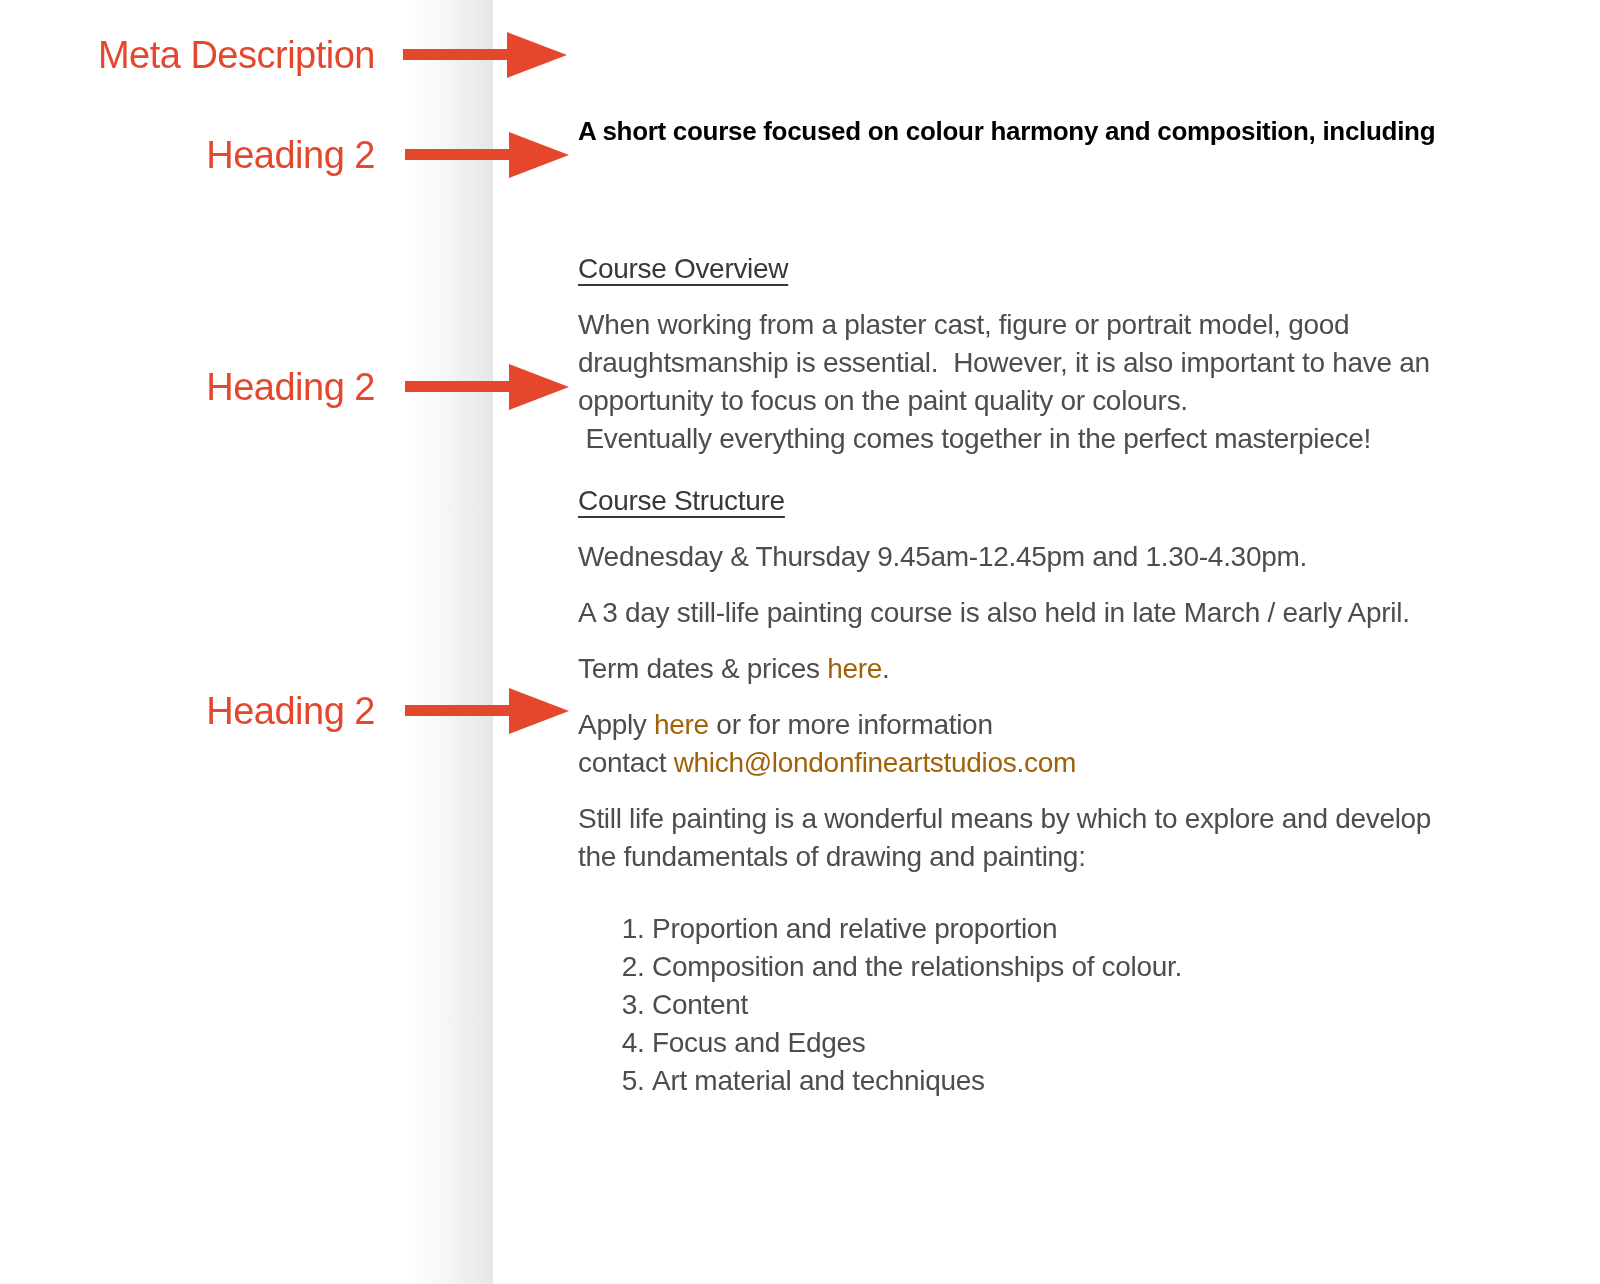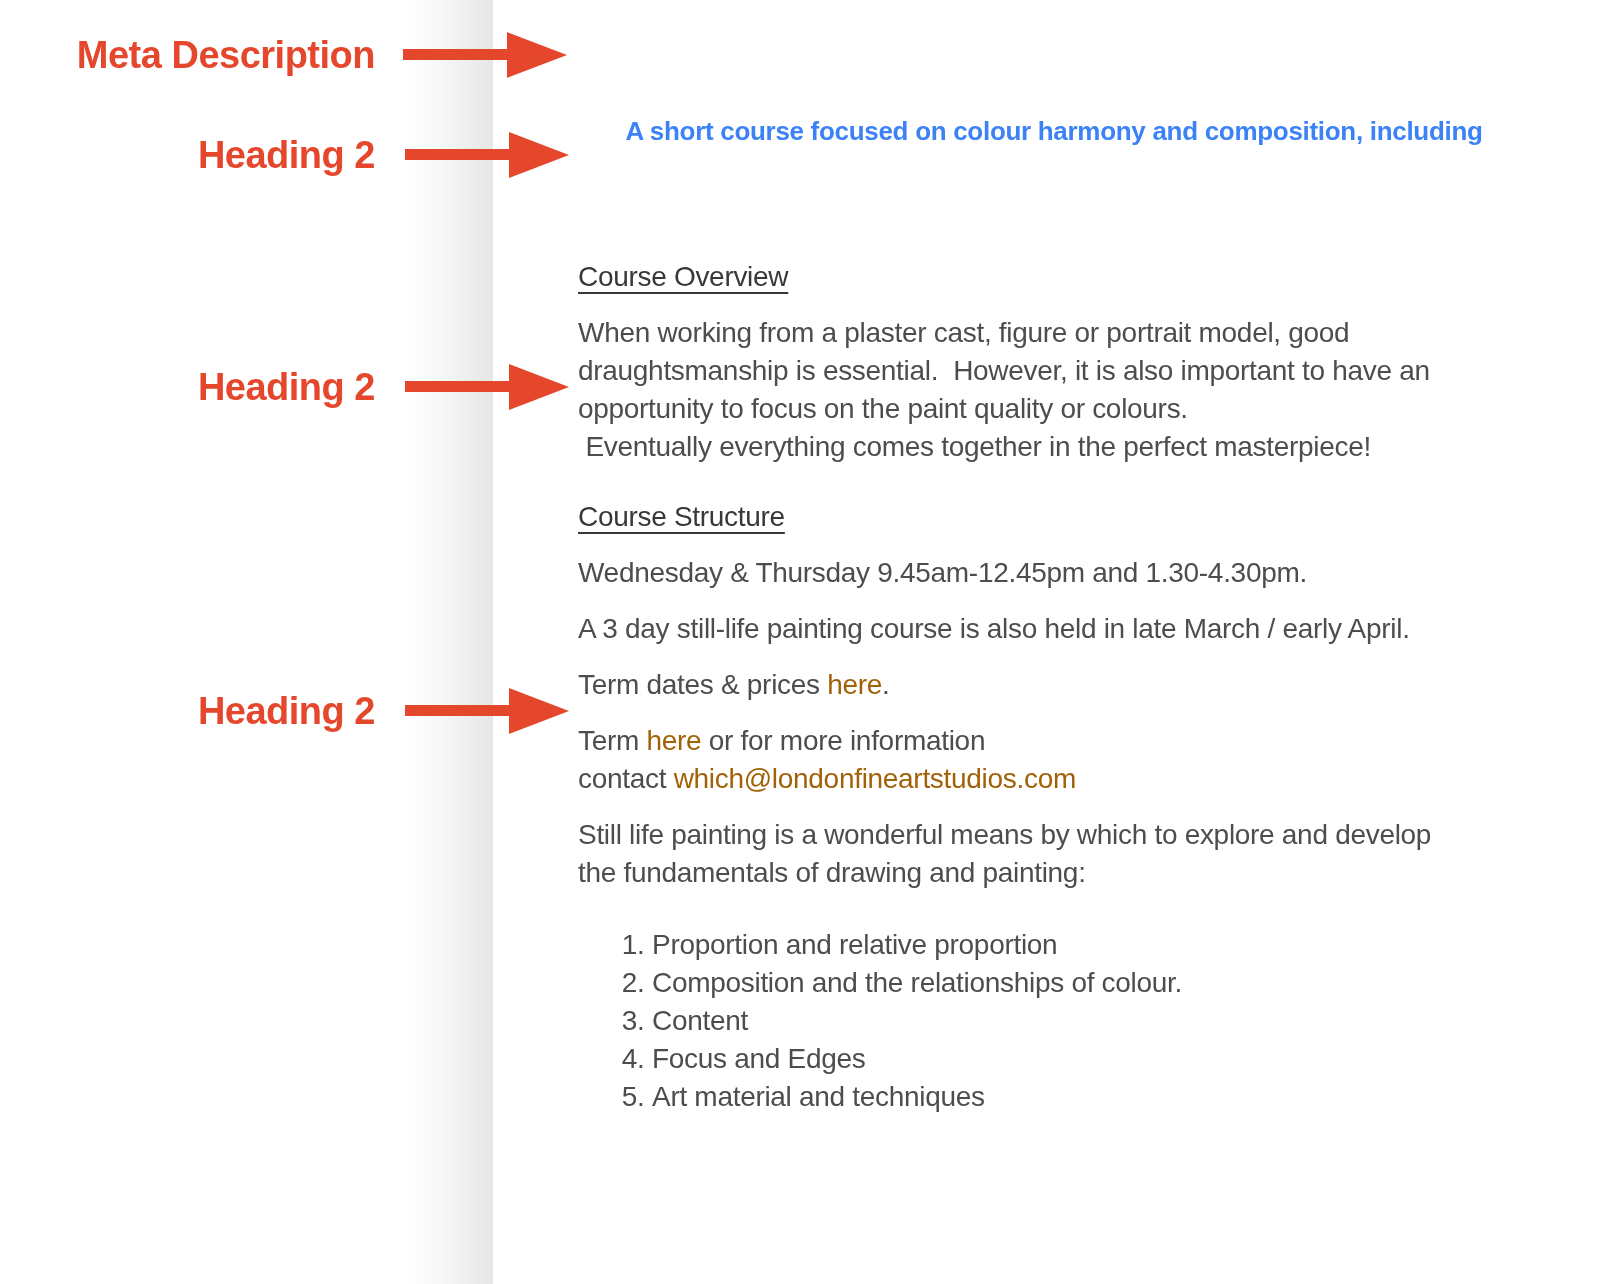--- a/index.html
+++ b/index.html
@@ -9,47 +9,47 @@
   }
   
   .edge-band{
     position:absolute;left:408px;top:0;width:85px;height:1284px;
     background:linear-gradient(to right,#ffffff 0%,#f7f7f7 40%,#e6e6e6 100%);
     z-index:0;
   }
   
   .ann-label{
     position:absolute;left:30px;width:345px;text-align:right;
-    font-size:38px;line-height:40px;font-weight:bold;color:#e5472c;
+    font-size:38px;line-height:40px;font-weight:normal;color:#e5472c;
     letter-spacing:-0.5px;z-index:3;
   }
   .ann-arrow{position:absolute;width:164px;height:46px;z-index:3;}
   .ann-arrow .shaft{
     position:absolute;left:0;top:17px;width:108px;height:11px;background:#e5472c;
   }
   .ann-arrow .head{
     position:absolute;left:104px;top:0;width:0;height:0;
     border-left:60px solid #e5472c;
     border-top:23px solid transparent;
     border-bottom:23px solid transparent;
   }
   
   .content{
     position:absolute;left:578px;top:0;width:952px;z-index:1;
     color:#4d4d4d;font-size:28px;line-height:38px;letter-spacing:-0.3px;
   }
   .meta{
-    margin:36px 0 0;text-align:center;white-space:pre;
-    font-weight:bold;font-size:26px;line-height:38px;color:#3b82f6;letter-spacing:-0.3px;
+    margin:36px 0 0;white-space:pre;
+    font-weight:bold;font-size:26px;line-height:38px;color:#000000;letter-spacing:-0.3px;
   }
   .meta .serif{
     font-family:"Liberation Serif",serif;font-weight:normal;font-size:28px;letter-spacing:0;
   }
   h2.sec{
-    margin:32px 0 0;font-size:28px;line-height:38px;font-weight:normal;color:#383838;
+    margin:24px 0 0;font-size:28px;line-height:38px;font-weight:normal;color:#383838;
     text-decoration:underline;text-decoration-thickness:2px;text-underline-offset:6px;
   }
   p.body{margin:18px 0 0;white-space:pre;}
   .link{color:#a16207;}
   ol.course-list{
     margin:34px 0 0;padding-left:74px;list-style:decimal;
   }
   ol.course-list li{line-height:38px;}
 </style>
 </head>
@@ -88,21 +88,21 @@
   <h2 class="sec">Course Overview</h2>
   <p class="body">When working from a plaster cast, figure or portrait model, good
 draughtsmanship is essential.  However, it is also important to have an
 opportunity to focus on the paint quality or colours.
  Eventually everything comes together in the perfect masterpiece!</p>
 
   <h2 class="sec">Course Structure</h2>
   <p class="body">Wednesday &amp; Thursday 9.45am-12.45pm and 1.30-4.30pm.</p>
   <p class="body">A 3 day still-life painting course is also held in late March / early April.</p>
   <p class="body"><span>Term dates &amp; prices </span><span class="link">here</span><span>.</span></p>
-  <p class="body"><span>Term </span><span class="link">here</span><span> or for more information
+  <p class="body"><span>Apply </span><span class="link">here</span><span> or for more information
 contact </span><span class="link">which@londonfineartstudios.com</span></p>
 
   <p class="body">Still life painting is a wonderful means by which to explore and develop
 the fundamentals of drawing and painting:</p>
 
   <ol class="course-list">
     <li>Proportion and relative proportion</li>
     <li>Composition and the relationships of colour.</li>
     <li>Content</li>
     <li>Focus and Edges</li>

